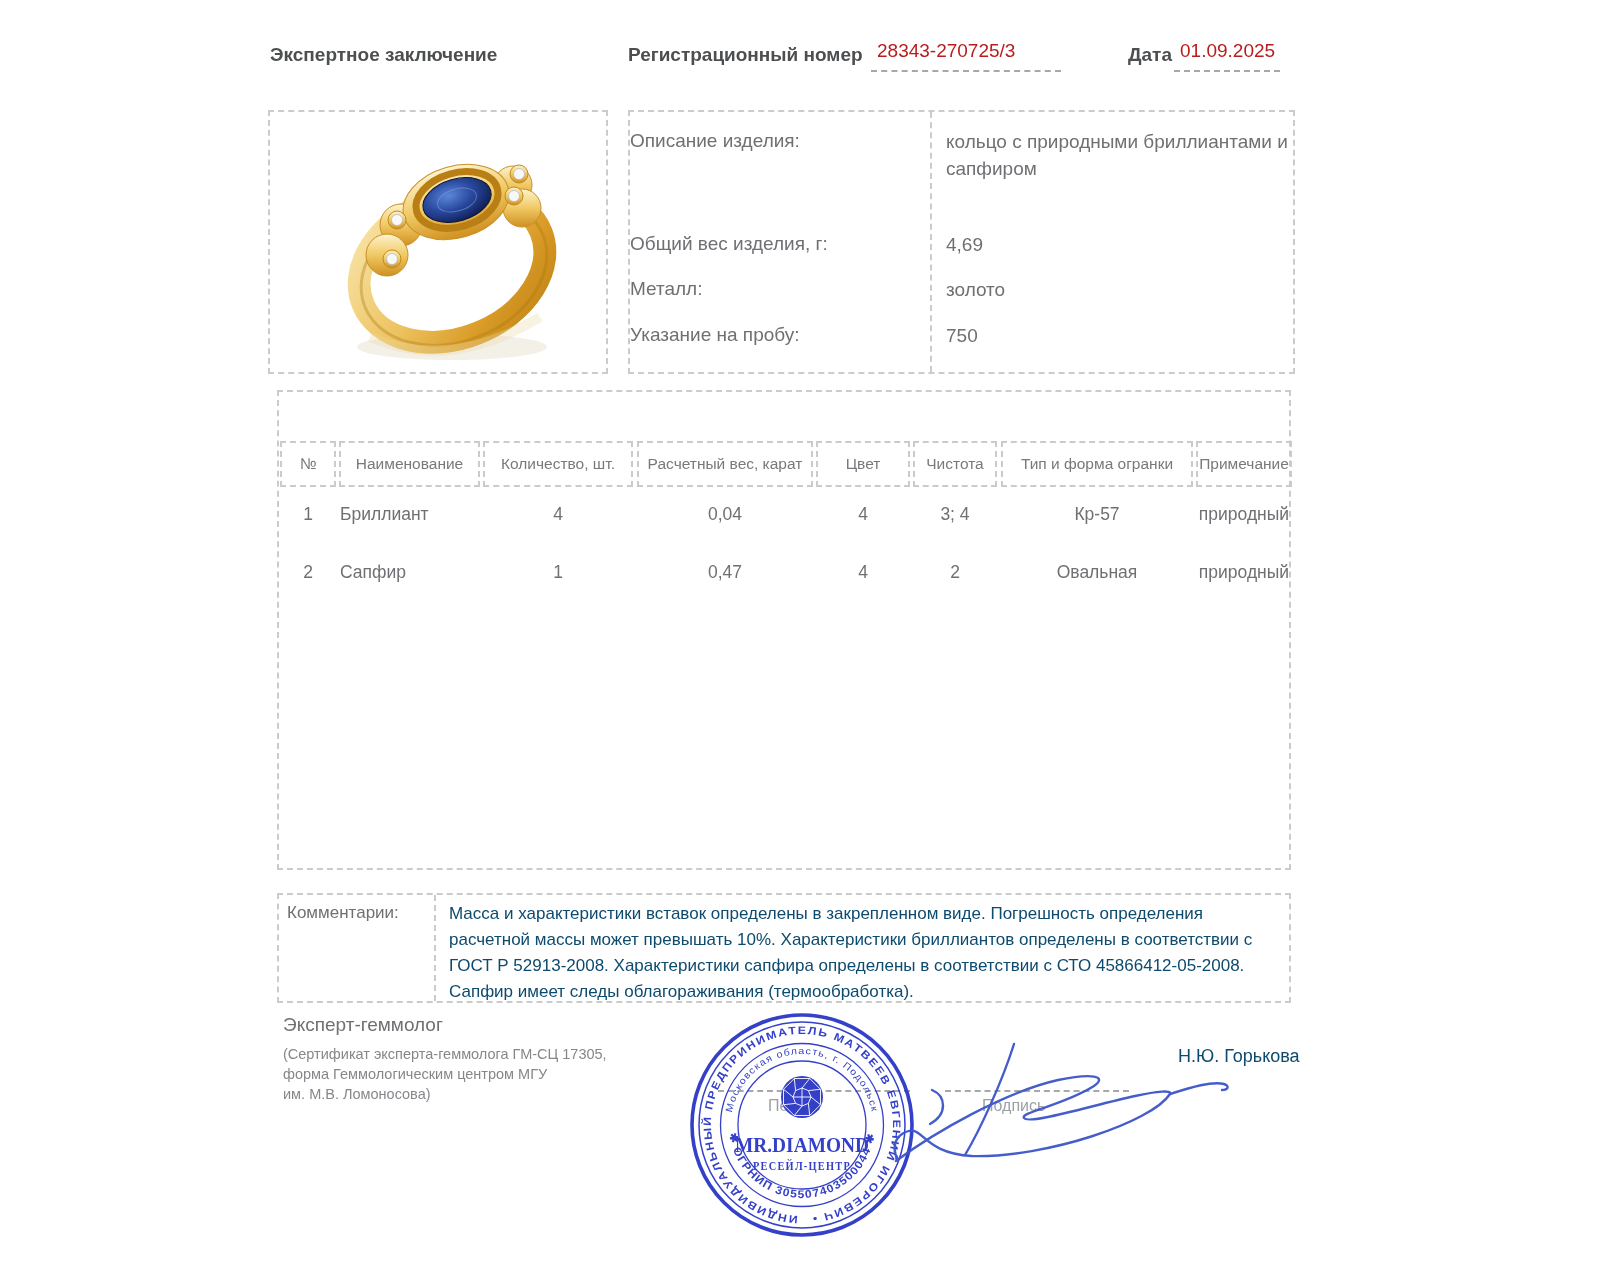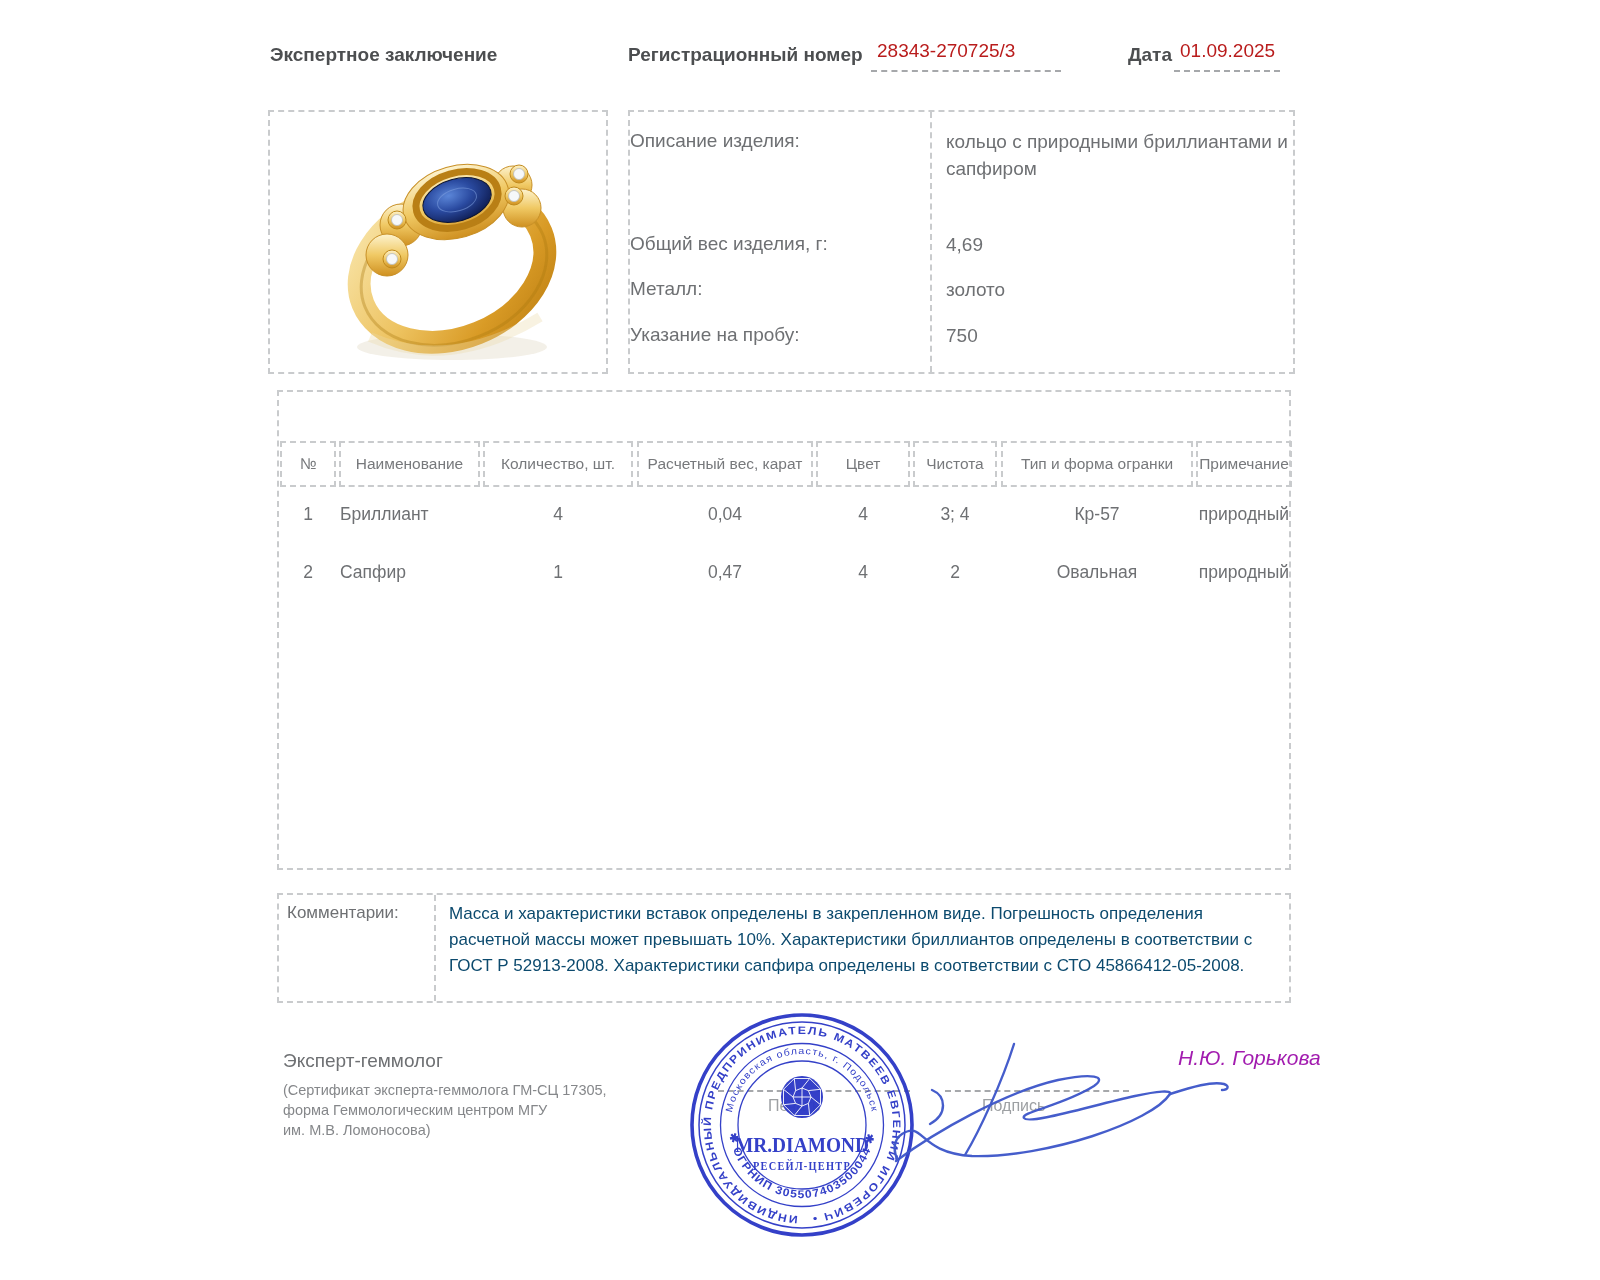--- a/index.html
+++ b/index.html
@@ -141,30 +141,31 @@
     </div>
   </div>
 
   <div class="abs dashed panel" style="left:277px;top:893px;width:1014px;height:110px;">
     <div class="vdivider" style="left:155px;"></div>
     <div class="abs" style="left:8px;top:8px;font-size:17px;color:#6e7073;">Комментарии:</div>
     <div class="abs" style="left:170px;top:6px;width:840px;">
       <div class="cmt-line">Масса и характеристики вставок определены в закрепленном виде. Погрешность определения</div>
       <div class="cmt-line">расчетной массы может превышать 10%. Характеристики бриллиантов определены в соответствии с</div>
       <div class="cmt-line">ГОСТ Р 52913-2008. Характеристики сапфира определены в соответствии с СТО 45866412-05-2008.</div>
+      <div class="cmt-line">Сапфир имеет следы облагораживания (термообработка).</div>
     </div>
   </div>
 
   <div class="abs" style="left:283px;top:1014px;">
-    <div style="font-size:19px;color:#6e7073;margin-bottom:8px;margin-top:36px;">Эксперт-геммолог</div>
+    <div style="font-size:19px;color:#6e7073;margin-bottom:8px;">Эксперт-геммолог</div>
     <div class="small-gray">(Сертификат эксперта-геммолога ГМ-СЦ 17305,</div>
     <div class="small-gray">форма Геммологическим центром МГУ</div>
     <div class="small-gray">им. М.В. Ломоносова)</div>
   </div>
-  <div class="abs" style="left:1178px;top:1046px;font-size:21px;color:#a21caf;font-style:italic;">Н.Ю. Горькова</div>
+  <div class="abs" style="left:1178px;top:1046px;font-size:18px;color:#0c4a6e;">Н.Ю. Горькова</div>
 
   <div class="sigline" style="left:718px;top:1090px;width:192px;"></div>
   <div class="sigline" style="left:945px;top:1090px;width:184px;"></div>
   <div class="abs sig-label" style="left:768px;top:1097px;">Печать</div>
   <div class="abs sig-label" style="left:982px;top:1097px;">Подпись</div>
 
   <svg class="abs" style="left:0;top:0;" width="1600" height="1280" viewBox="0 0 1600 1280">
     <defs>
       <path id="stOuter" d="M 802 1216 A 91 91 0 1 1 802 1034 A 91 91 0 1 1 802 1216" fill="none"></path>
       <path id="stTop" d="M 731 1125 A 71 71 0 1 1 873 1125" fill="none"></path>

